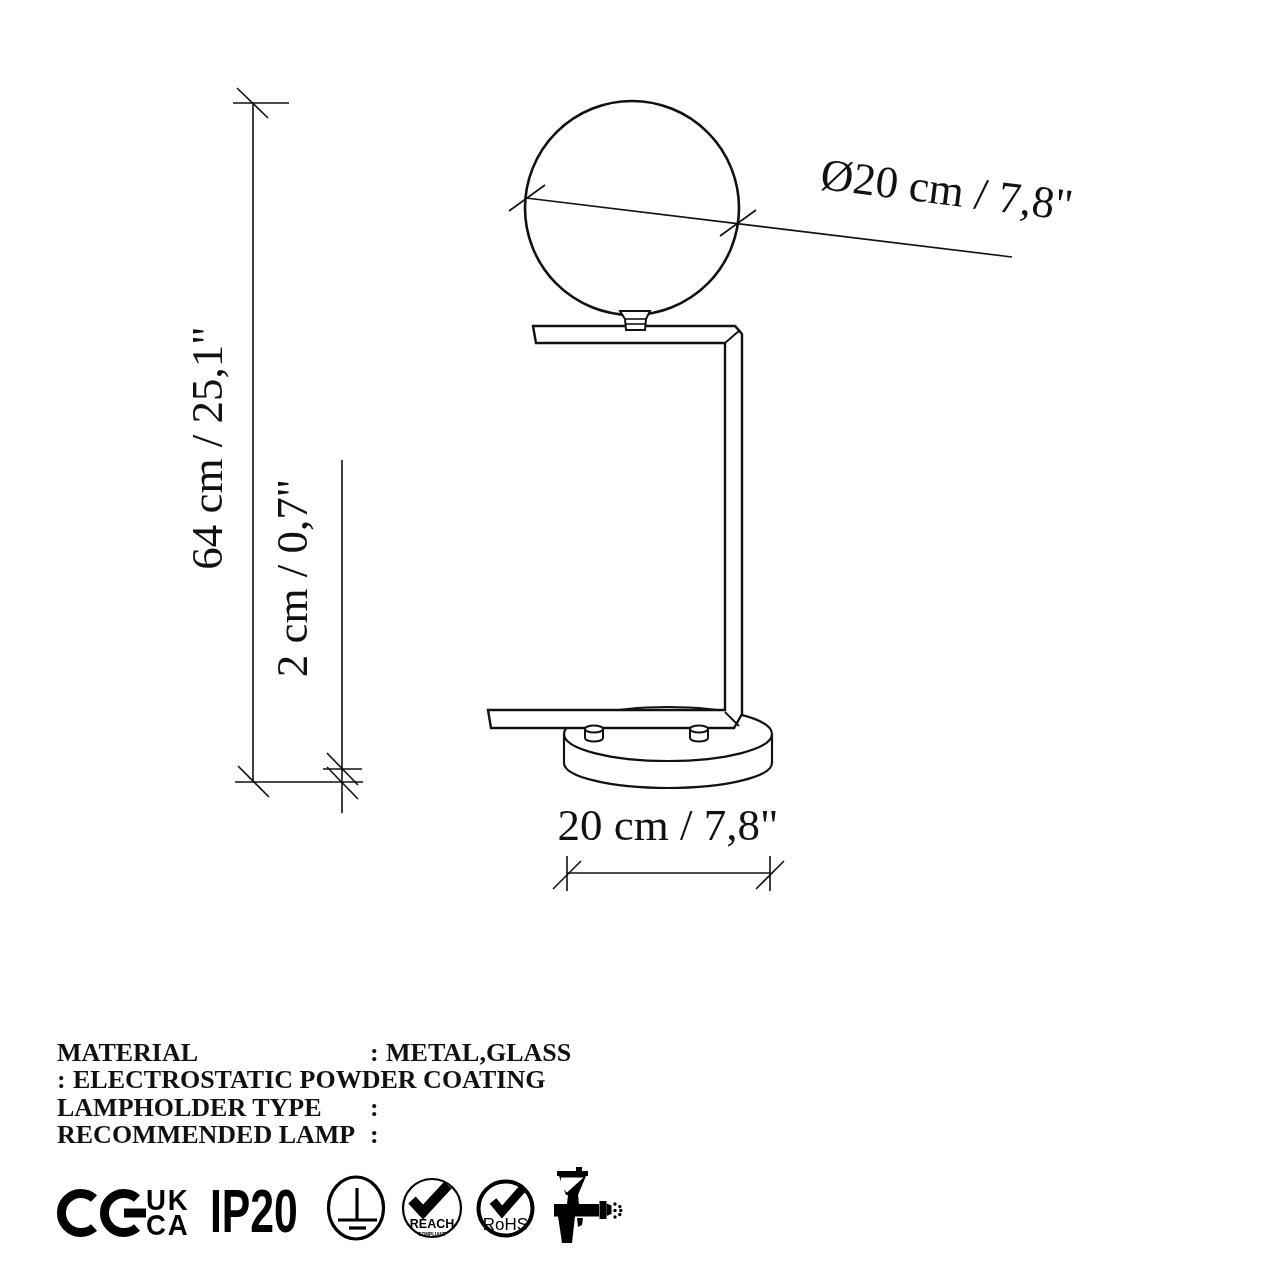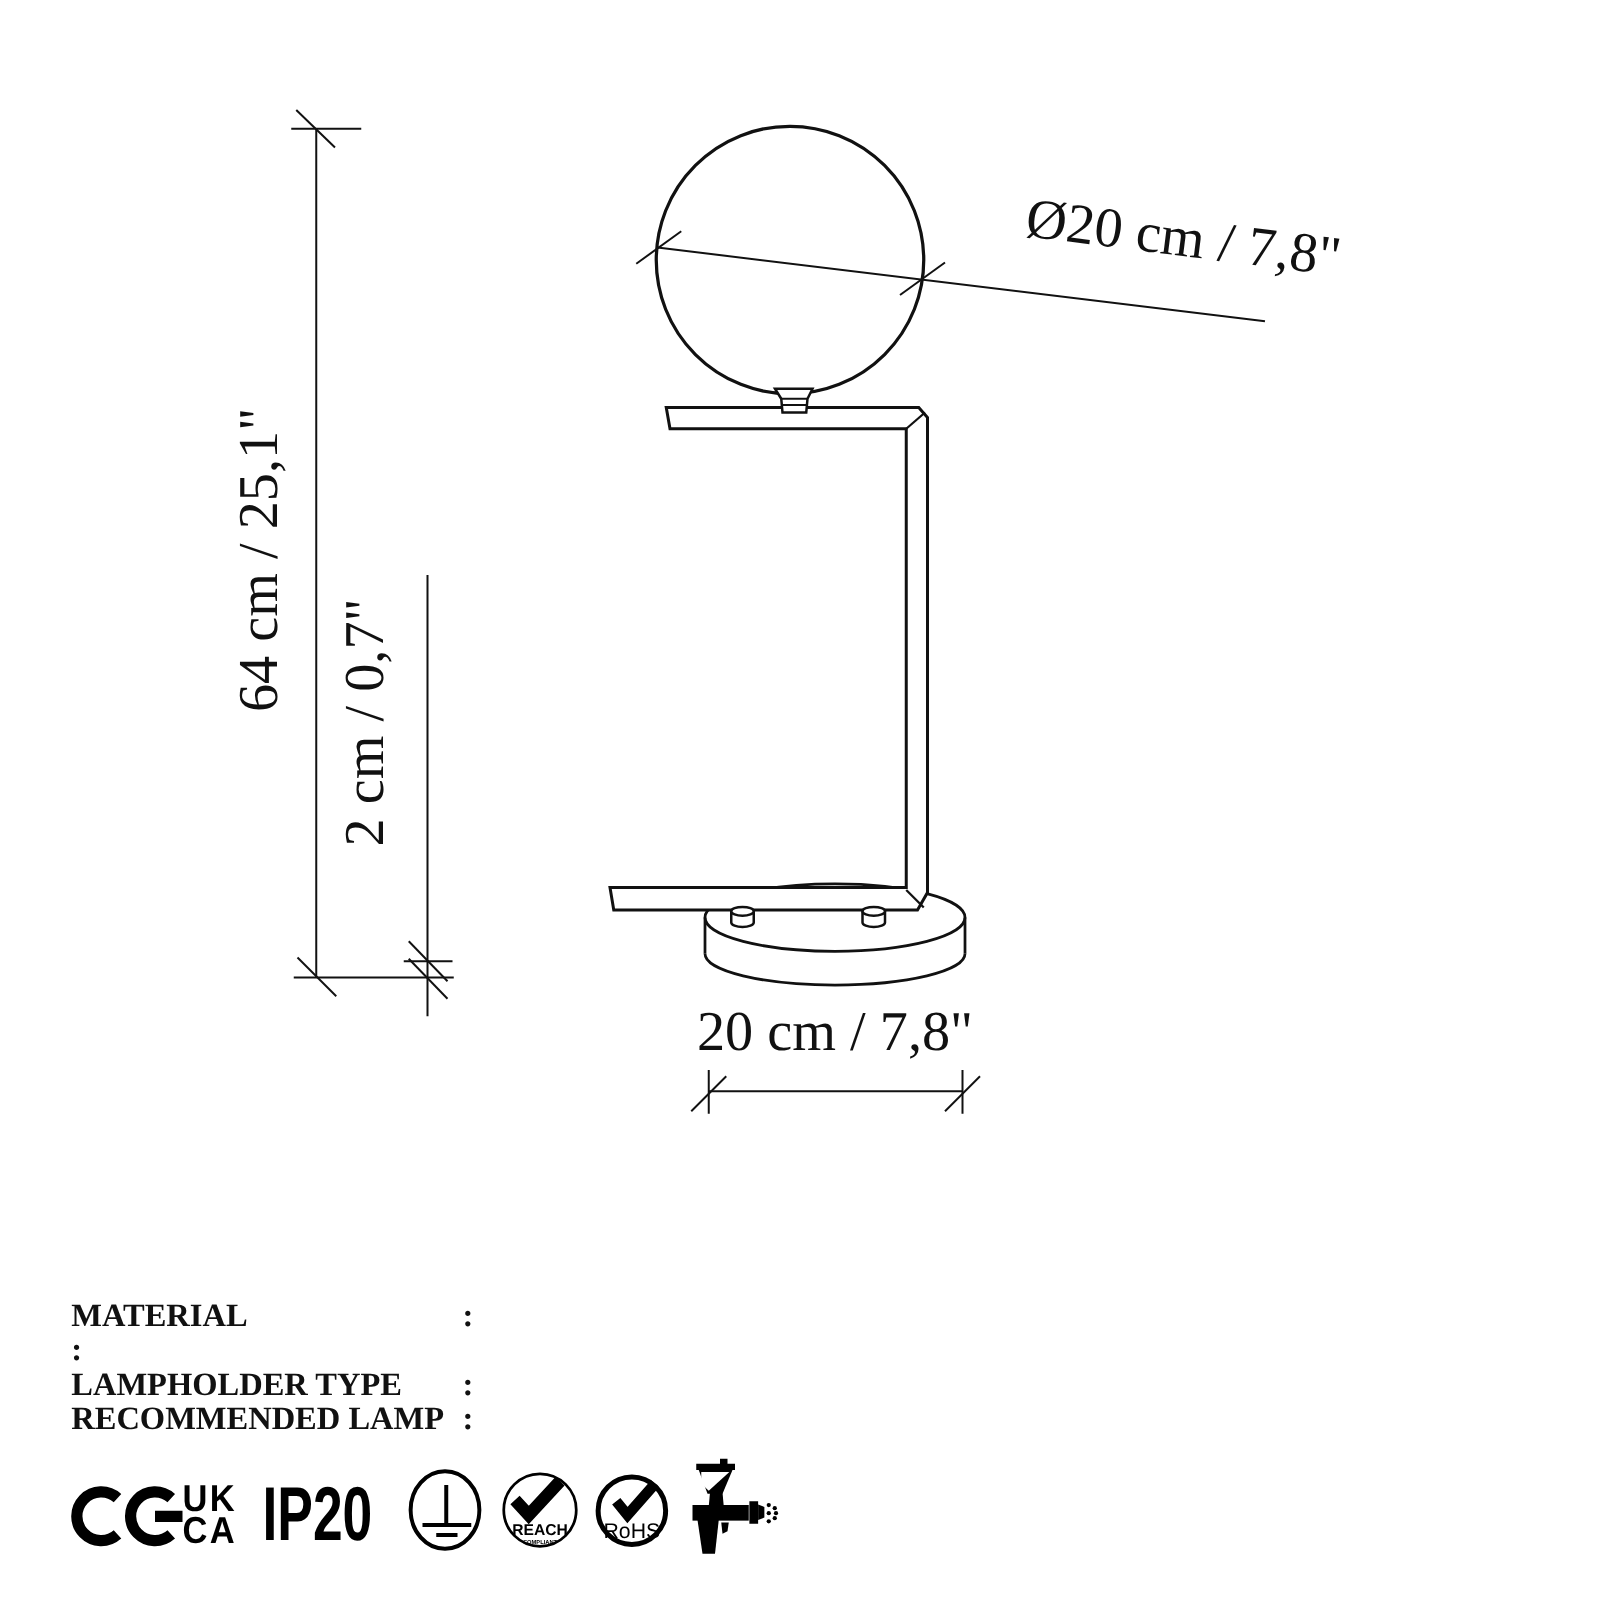--- a/index.html
+++ b/index.html
@@ -91,23 +91,25 @@
         <line x1="756" y1="889" x2="784" y2="861"></line>
       </g>
       <text class="dim-text" text-anchor="middle" dy="0.35em" stroke="none" transform="translate(668,824)">20 cm / 7,8"</text>
     </g>
   </svg>
 
   <div class="specs">
     <div class="spec-row">
       <span class="spec-label">MATERIAL</span>
         <span class="spec-sep">:</span>
+        <span class="spec-value">METAL,GLASS</span>
     </div>
     <div class="spec-row">
         <span class="spec-sep">:</span>
+        <span class="spec-value">ELECTROSTATIC POWDER COATING</span>
     </div>
     <div class="spec-row">
       <span class="spec-label">LAMPHOLDER TYPE</span>
         <span class="spec-sep">:</span>
     </div>
     <div class="spec-row">
       <span class="spec-label">RECOMMENDED LAMP</span>
         <span class="spec-sep">:</span>
     </div>
     <div class="spec-row">

